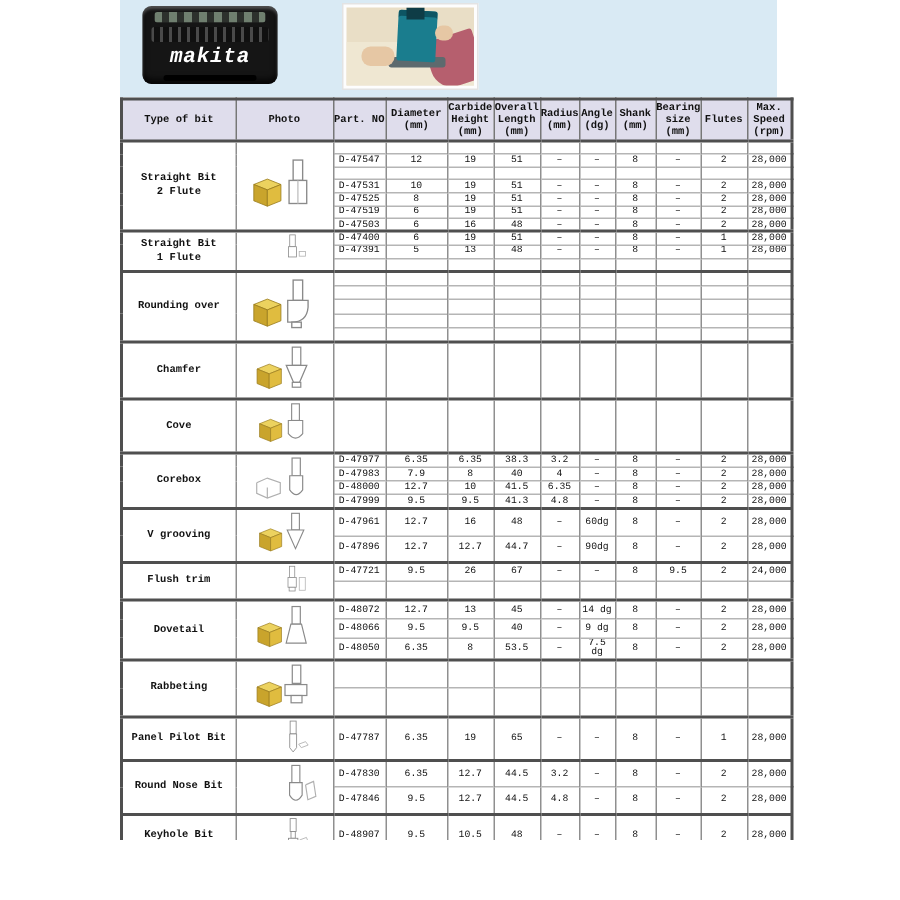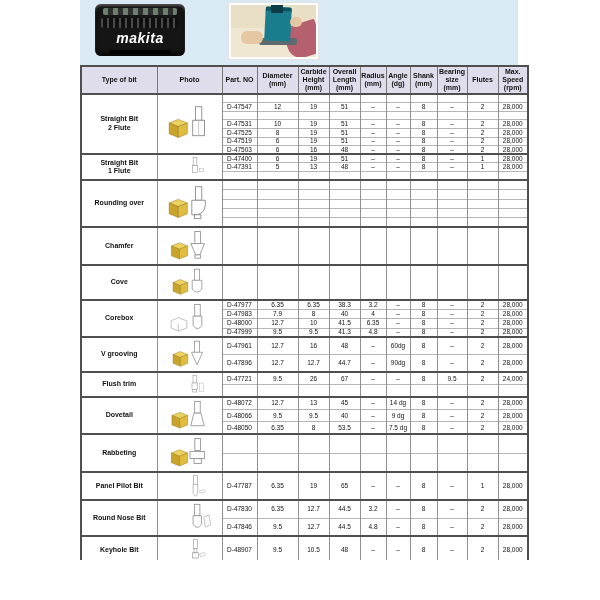--- a/index.html
+++ b/index.html
@@ -1,17 +1,17 @@
 <!DOCTYPE html>
 <html><head>
 <meta charset="utf-8">
 <style>
   html,body{margin:0;padding:0;background:#fff;}
   .canvas{position:relative;width:600px;height:560px;background:#ffffff;
-          font-family:Liberation Sans, sans-serif;overflow:hidden;border-radius:15px;}
+          font-family:Liberation Mono, monospace;overflow:hidden;border-radius:15px;}
 
   
   .banner{position:absolute;left:80px;top:0;width:438px;height:65px;background:#d9eaf4;}
 
   
   .case{position:absolute;left:95px;top:4px;width:90px;height:52px;background:#151515;
         border-radius:6px;box-shadow:inset 0 2px 2px rgba(255,255,255,.25), inset 0 -3px 4px rgba(0,0,0,.8);}
   .case-top{position:absolute;left:8px;top:4px;width:74px;height:7px;background:#3b3f3a;border-radius:2px;
             background-image:repeating-linear-gradient(90deg,#6f7f6f 0 5px,#2c302c 5px 10px);}
   .case-slots{position:absolute;left:6px;top:14px;width:78px;height:10px;border-radius:2px;

